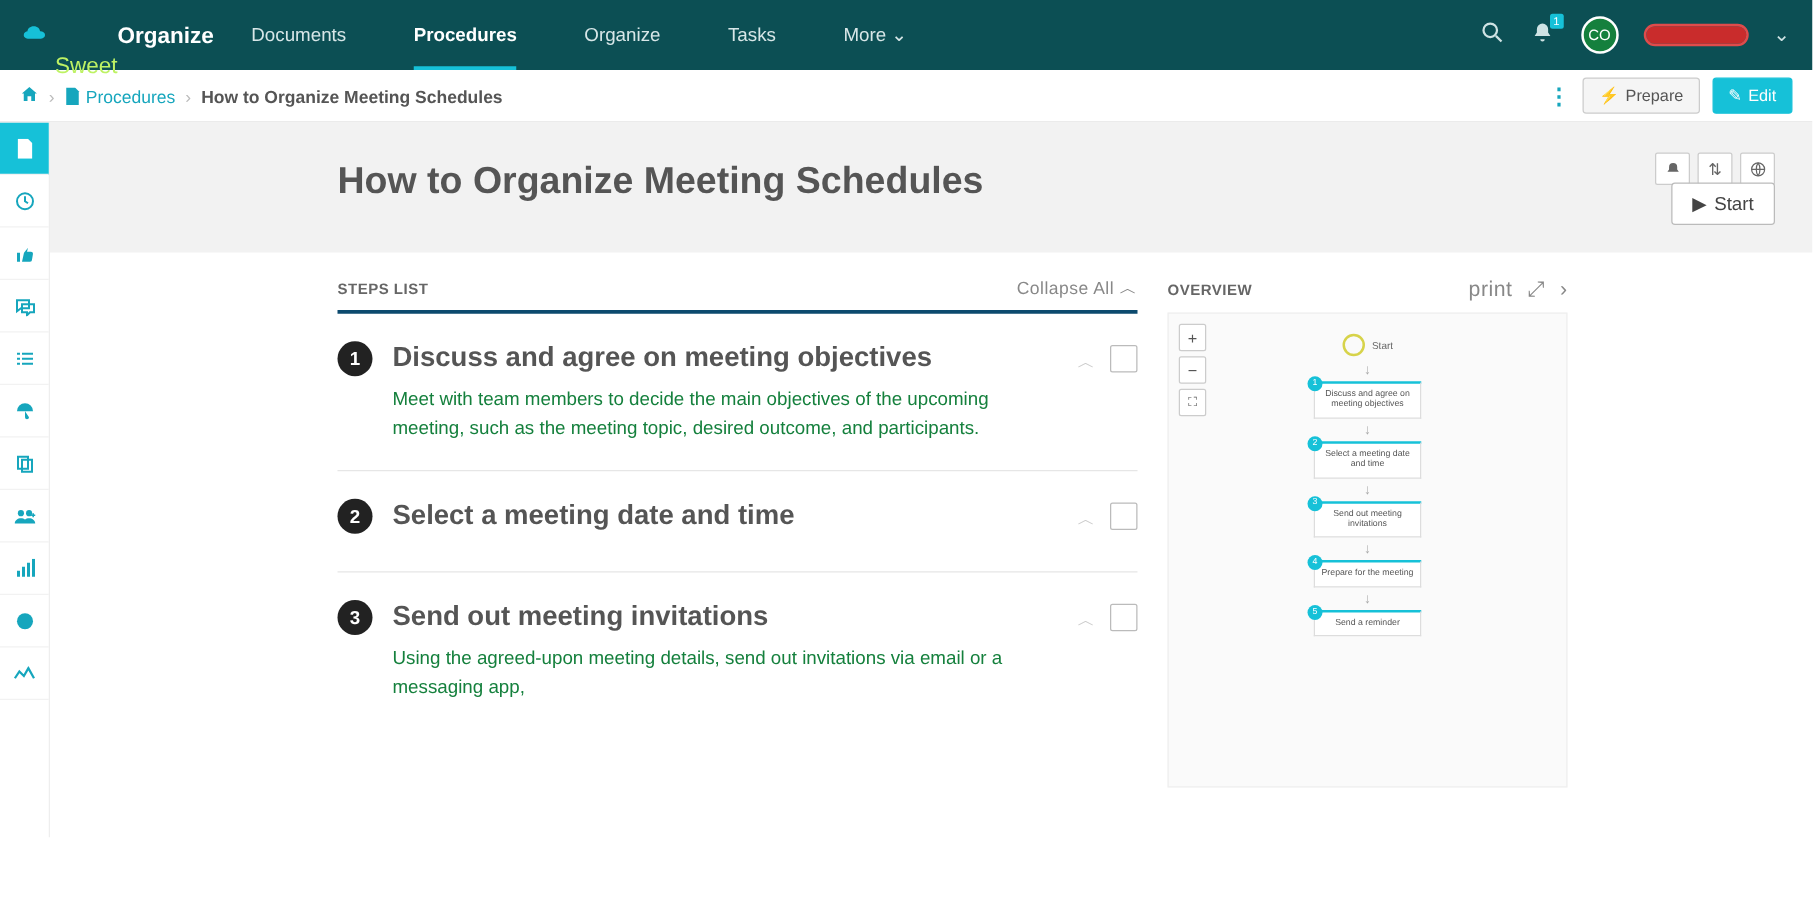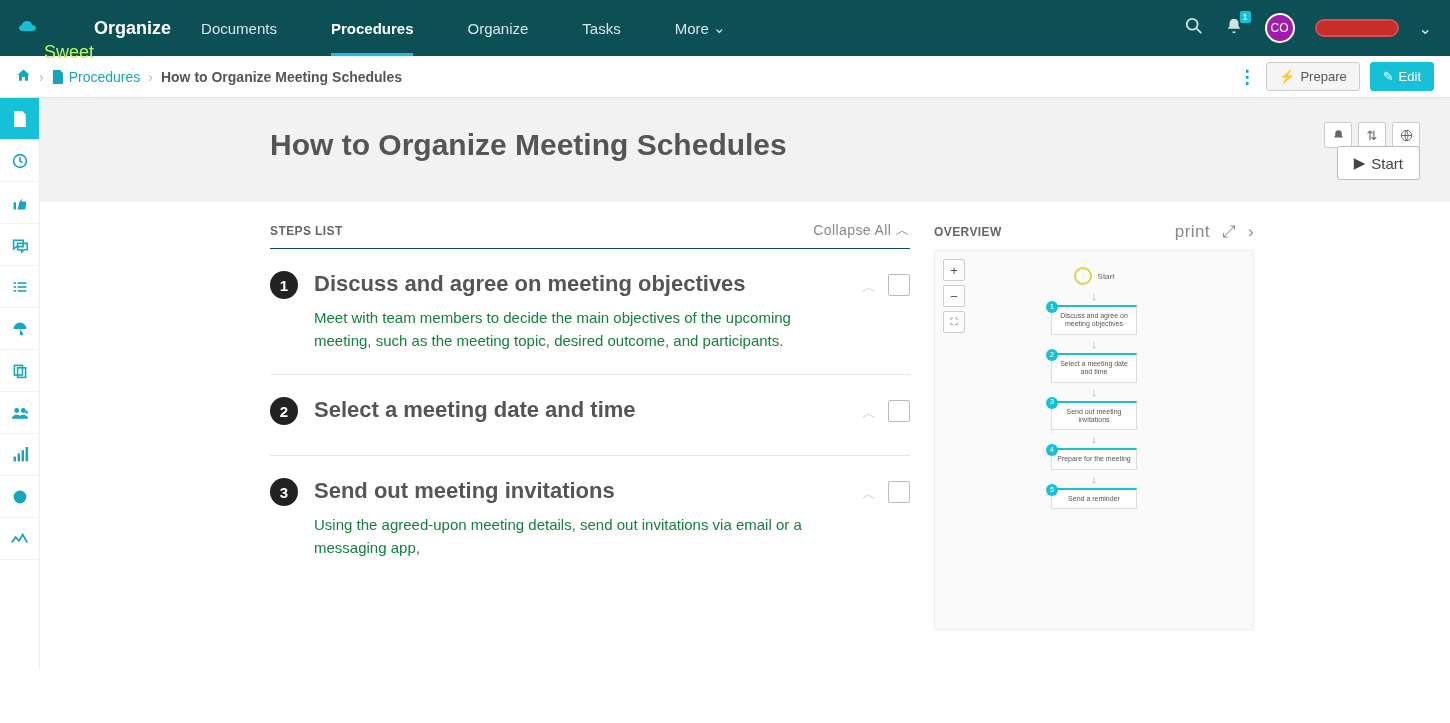--- a/index.html
+++ b/index.html
@@ -9,21 +9,21 @@
   .logo { display: flex; align-items: center; font-size: 18px; font-weight: 600; margin-right: 30px; }
   .logo svg { margin-right: 6px; }
   .logo .light { font-weight: 300; color: #bef264; margin-top: 48px; }
   .navlinks { display: flex; gap: 54px; align-items: center; height: 100%; }
   .navlinks a { color: #d8e7e8; text-decoration: none; font-size: 15px; height: 100%; display: flex; align-items: center; position: relative; }
   .navlinks a.active { color: #fff; font-weight: 600; }
   .navlinks a.active::after { content: ""; position: absolute; bottom: 0; left: 0; right: 0; height: 3px; background: #16c1d8; }
   .navright { margin-left: auto; display: flex; align-items: center; gap: 22px; }
   .bell-badge { position: relative; }
   .bell-badge .ct { position: absolute; top: -6px; right: -8px; background: #16c1d8; color: #fff; font-size: 9px; padding: 1px 3px; border-radius: 2px; }
-  .avatar { width: 30px; height: 30px; border-radius: 50%; background: #a21caf; color:#fff; font-size:12px; display:flex; align-items:center; justify-content:center; border:2px solid #fff; }
+  .avatar { width: 30px; height: 30px; border-radius: 50%; background: #15803d; color:#fff; font-size:12px; display:flex; align-items:center; justify-content:center; border:2px solid #fff; }
   .redpill { width: 80px; height: 14px; border-radius: 10px; background:#c92c2c; outline:2px solid #e04b4b; }
   
   .crumbrow { height: 42px; border-bottom: 1px solid #e5e5e5; display: flex; align-items: center; padding: 0 16px; font-size: 14px; position:relative; }
   .crumbrow .sep { color: #bbb; margin: 0 8px; }
   .crumbrow a { color: #16a6bd; text-decoration: none; }
   .crumbrow .current { color: #555; font-weight: 600; }
   .crumbright { margin-left: auto; display: flex; align-items: center; gap: 10px; }
   .kebab { color: #16a6bd; font-size: 18px; font-weight: bold; cursor:pointer; }
   .btn { padding: 6px 12px; font-size: 13px; border-radius: 3px; border: 1px solid #ccc; background: #f5f5f5; cursor: pointer; display: inline-flex; align-items: center; gap: 5px; color:#555; }
   .btn.primary { background: #16c1d8; border-color: #16c1d8; color: #fff; }
@@ -37,21 +37,21 @@
   .content { flex: 1; }
   .hero { background:#f2f2f2; padding: 30px 0 40px 0; position:relative; }
   .hero-inner { max-width: 960px; margin-left: 230px; }
   .hero h1 { font-size: 30px; font-weight: 600; color:#555; }
   .hero-tools { position:absolute; right:30px; top:24px; display:flex; gap:6px; }
   .mini { border:1px solid #ccc; background:#fff; width:28px; height:26px; display:flex; align-items:center; justify-content:center; border-radius:2px; font-size:13px; color:#666; cursor:pointer; }
   .startbtn { position:absolute; right:30px; bottom:22px; border:1px solid #bbb; background:#fff; padding:7px 16px; font-size:15px; border-radius:3px; cursor:pointer; display:flex; align-items:center; gap:6px; color:#444; }
   
   .body { display:flex; padding: 20px 30px 40px 60px; gap: 24px; }
   .steps { flex: 1; max-width: 640px; margin-left: 170px; }
-  .steps-hdr { display:flex; justify-content:space-between; align-items:center; font-size:12px; font-weight:700; color:#666; letter-spacing:.4px; padding-bottom:8px; border-bottom:1px solid #0c4a6e; }
+  .steps-hdr { display:flex; justify-content:space-between; align-items:center; font-size:12px; font-weight:700; color:#666; letter-spacing:.4px; padding-bottom:8px; border-bottom:3px solid #0c4a6e; }
   .steps-hdr .coll { font-weight:400; font-size:14px; color:#888; cursor:pointer; }
   .step { padding: 22px 0; border-bottom:1px solid #e6e6e6; display:flex; gap:16px; }
   .num { width:28px; height:28px; border-radius:50%; background:#222; color:#fff; display:flex; align-items:center; justify-content:center; font-size:15px; flex-shrink:0; font-weight:600; }
   .step-body { flex:1; }
   .step-body h3 { font-size:22px; color:#555; font-weight:600; margin-bottom:10px; }
   .step-body p { font-size:15px; color:#15803d; line-height:1.5; }
   .step-side { display:flex; align-items:flex-start; gap:12px; }
   .chev { color:#ccc; font-size:14px; cursor:pointer; margin-top:8px; }
   .chk { width:22px; height:22px; border:1px solid #bbb; border-radius:2px; cursor:pointer; margin-top:3px; }
   

